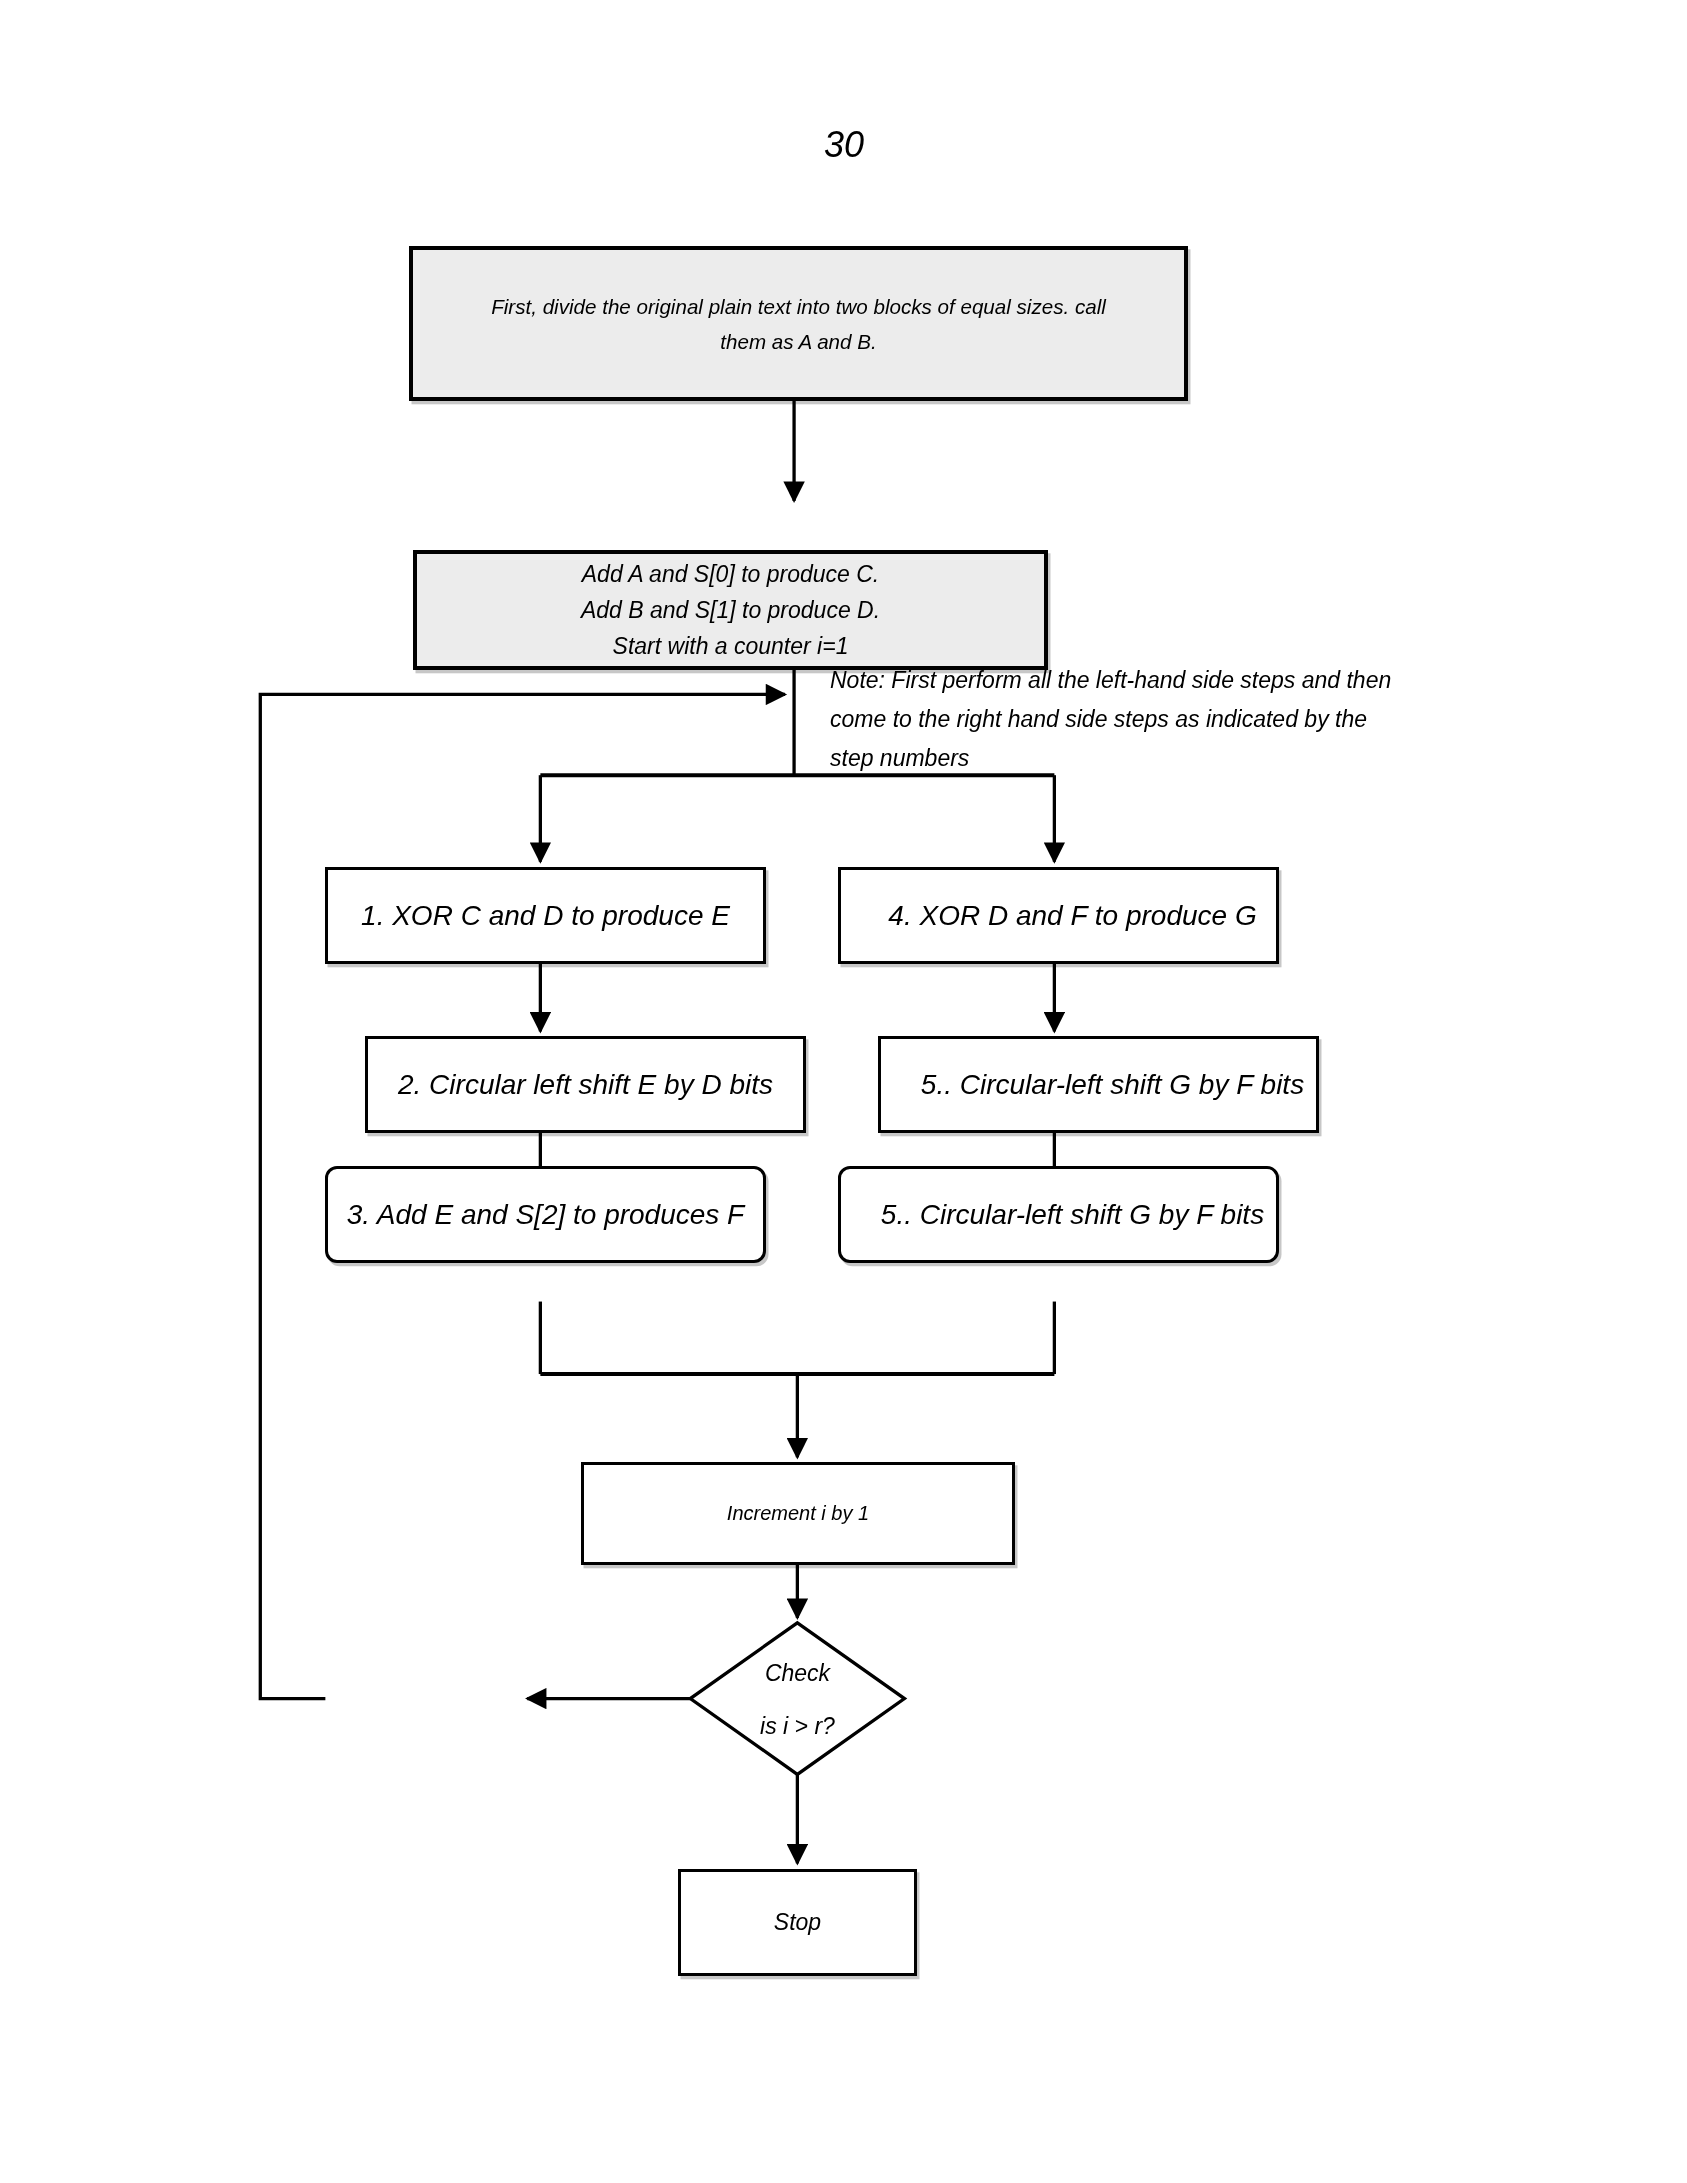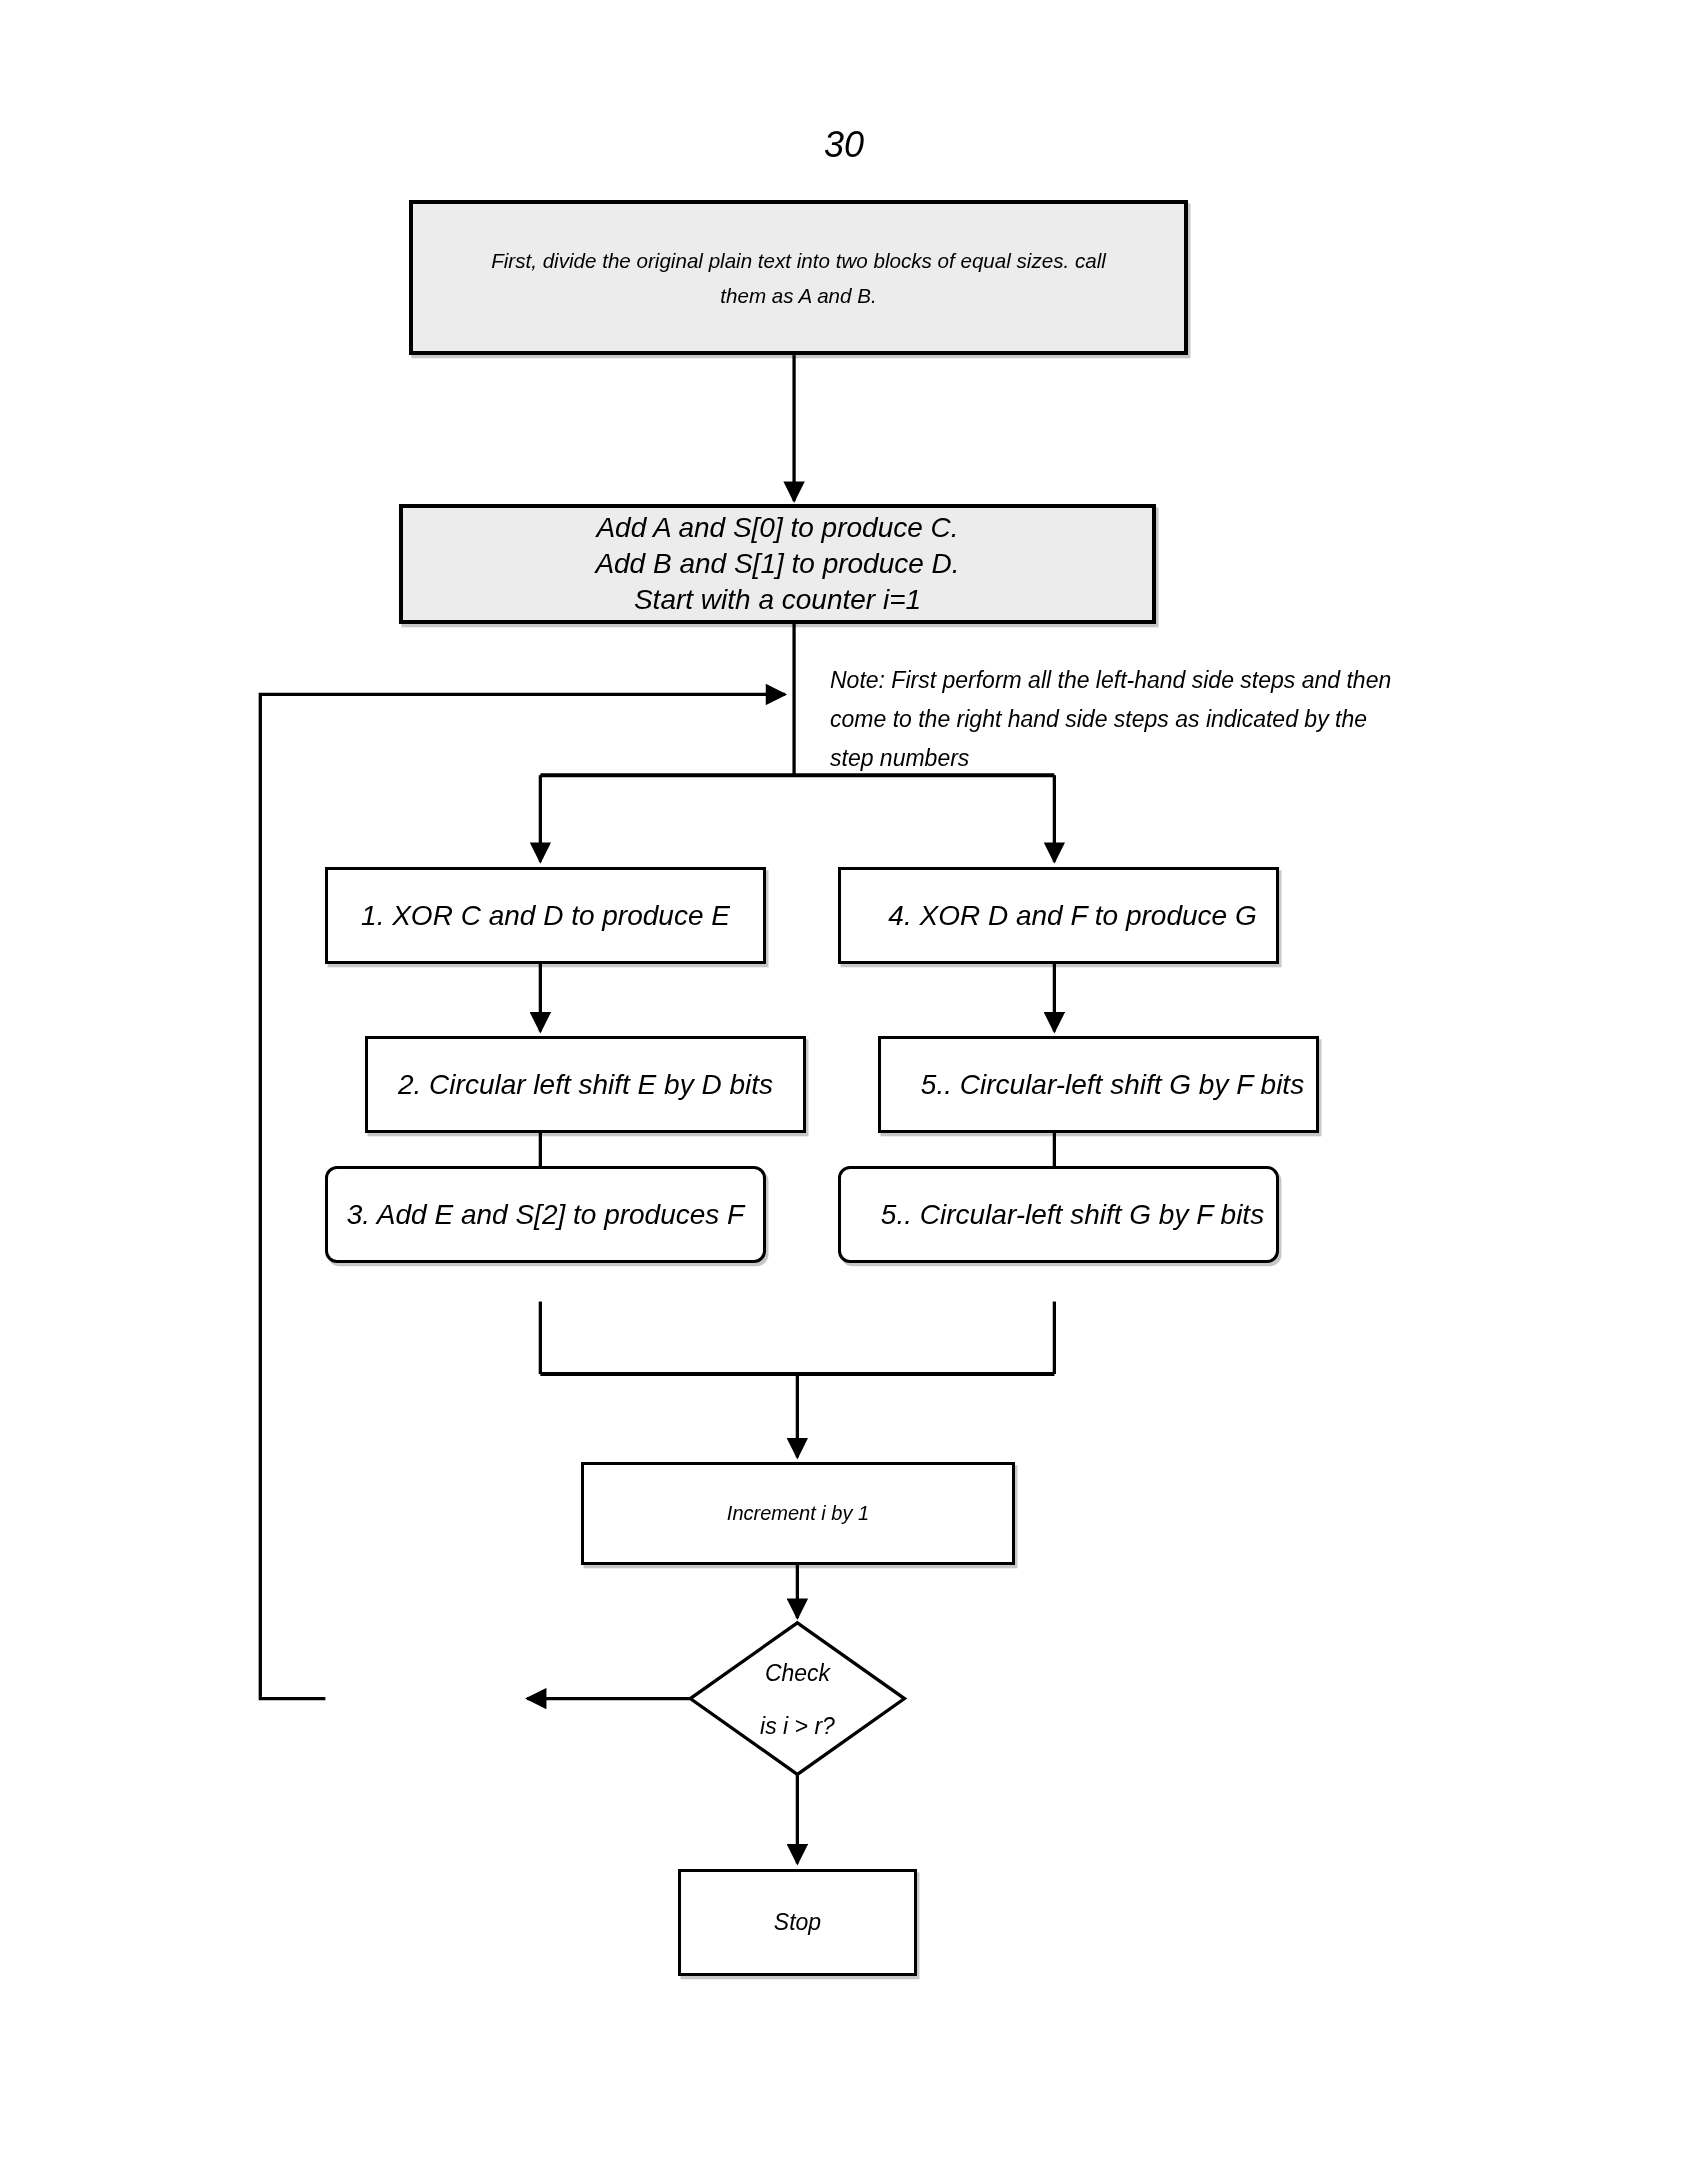--- a/index.html
+++ b/index.html
@@ -16,23 +16,23 @@
   .connectors{position:absolute;left:0;top:0;}
   .page-number{position:absolute;left:778px;top:124px;width:132px;text-align:center;font-size:36px;}
   .node{
     position:absolute;
     display:flex;flex-direction:column;justify-content:center;align-items:center;
     text-align:center;
     border:3.3px solid var(--line);
     background:var(--white-fill);
     box-shadow:2.5px 3.3px 0 rgba(0,0,0,0.22);
   }
-  .node.gray{background:var(--gray-fill);border-width:4.1px;}
+  .node.gray{background:var(--gray-fill);border-width:4.1px;margin-top:46px;}
   .start-box{left:409px;top:200px;width:779px;height:155px;font-size:20.6px;line-height:35px;}
-  .init-box{left:399px;top:504px;width:757px;height:120px;font-size:28px;line-height:36px;}
+  .init-box{left:413px;top:504px;width:635px;height:120px;font-size:23px;line-height:36px;}
   .note{position:absolute;left:830px;top:661px;font-size:23px;line-height:39px;text-align:left;}
   .step{width:441px;height:97px;font-size:28px;line-height:28px;}
   .l{left:325px;}
   .r{left:838px;padding-left:28px;}
   .row1{top:867px;}
   .row2{top:1036px;margin-left:40px;}
   .row3{top:1166px;border-radius:12px;}
   .increment-box{left:581px;top:1462px;width:434px;height:103px;font-size:20px;}
   .reassign-box{left:325px;top:1625px;width:195px;height:150px;font-size:23px;line-height:35px;}
   .stop-box{left:678px;top:1869px;width:239px;height:107px;font-size:23px;}

